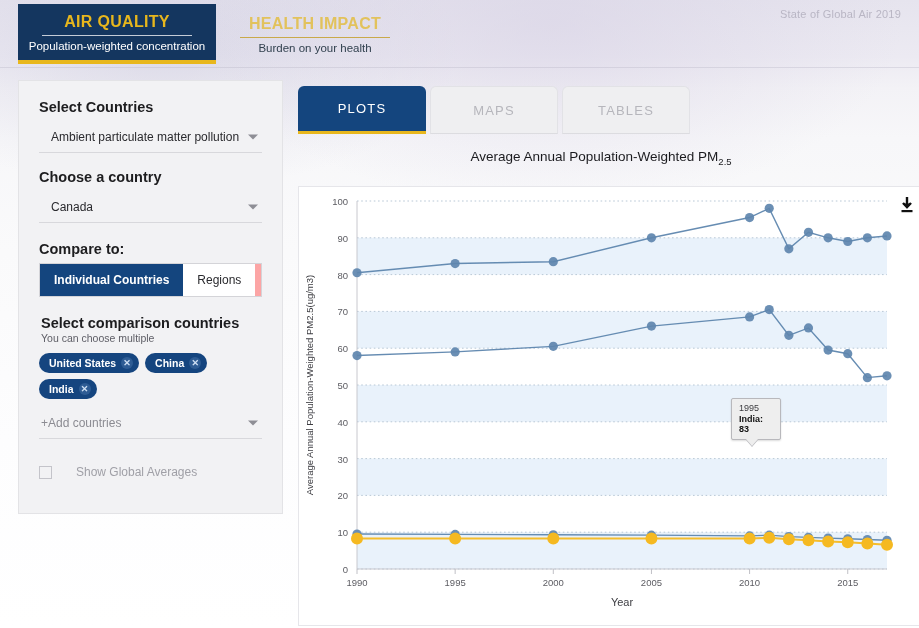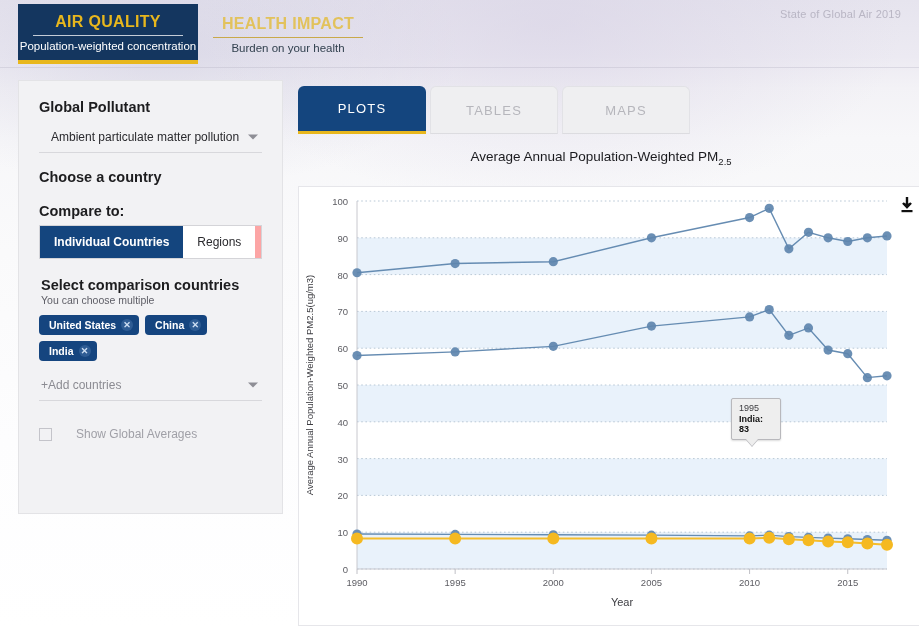--- a/index.html
+++ b/index.html
@@ -20,21 +20,21 @@
       radial-gradient(ellipse 420px 200px at 18% 8%, rgba(200,198,220,0.45) 0%, rgba(200,198,220,0) 70%),
       linear-gradient(180deg,#e6e4ee 0%, #eceaf2 9%, #f3f2f6 14%, #f7f7f9 22%, #fafafb 40%, #fdfdfe 70%, #ffffff 100%);
   }
 
   
   #header {
     position:absolute; left:0; top:0; width:919px; height:68px;
   }
   .mode-tabs { position:absolute; left:18px; top:4px; display:flex; align-items:flex-end; }
   .mode-tab {
-    width: 180px; height: 60px;
+    width: 198px; height: 60px;
     display:flex; flex-direction:column; align-items:center; justify-content:center;
     cursor:pointer; position:relative;
   }
   .mode-tab.active {
     background:#14365f;
     border-bottom:4px solid #e8b71d;
   }
   .mode-tab.inactive { background:transparent; }
   .mode-title {
     font-size:16px; font-weight:bold; letter-spacing:0.3px;
@@ -84,21 +84,21 @@
     flex:0 0 auto; padding:9px 14px; font-size:12px; cursor:pointer;
   }
   .toggle-btn.on { background:#14457e; color:#fff; font-weight:bold; }
   .toggle-btn.off { background:#fff; color:#2a2a2e;text-align:center; }
 
   .sub-head { font-size:14.5px; color:#1d1d1f; font-weight:bold; margin:18px 0 1px 2px; }
   .sub-note { font-size:10.5px; color:#5e5e66; margin:0 0 9px 2px; }
 
   .pills { display:flex; gap:6px; flex-wrap:wrap; margin-bottom:8px; }
   .pill {
-    background:#15457f; color:#fff; border-radius:4px;
+    background:#15457f; color:#fff; border-radius:10px;
     font-size:10.5px; font-weight:bold;
     padding:4px 6px 4px 10px; display:flex; align-items:center; gap:5px;
     cursor:default;
   }
   .pill-x {
     width:12px;height:12px;border-radius:50%;
     background:#2e5c94; color:#cfe0f4; font-size:9px; line-height:12px;
     text-align:center; cursor:pointer;
   }
 
@@ -175,27 +175,31 @@
       <div class="mode-sub">Burden on your health</div>
     </div>
 
   </div>
   <div id="brand">State of Global Air 2019</div>
   <div id="header-rule"></div>
 </div>
 
 <div id="sidebar">
 
-  <div class="field-label">Global Pollutant</div>
+  <div class="field-label">Select Countries</div>
   <div class="select">
     <span class="val">Ambient particulate matter pollution</span>
     <span class="caret"></span>
   </div>
 
   <div class="field-label">Choose a country</div>
+  <div class="select">
+    <span class="val">Canada</span>
+    <span class="caret"></span>
+  </div>
 
   <div class="field-label" style="margin-top:18px;">Compare to:</div>
   <div class="toggle-group">
     <div class="toggle-btn on">Individual Countries</div>
     <div class="toggle-btn off">Regions</div>
   </div>
 
   <div class="sub-head">Select comparison countries</div>
   <div class="sub-note">You can choose multiple</div>
 
@@ -223,22 +227,22 @@
     <span class="checkbox"></span>
     <span class="check-label">Show Global Averages</span>
   </div>
 
 </div>
 
 <div id="main">
 
   <div class="tabs">
     <div class="tab active">PLOTS</div>
+    <div class="tab inactive">MAPS</div>
     <div class="tab inactive">TABLES</div>
-    <div class="tab inactive">MAPS</div>
   </div>
 
   <div id="chart-card">
 
     <div id="chart-title">
       <span>Average Annual Population-Weighted PM</span><sub>2.5</sub>
     </div>
 
     <div id="dl-icon">
       <svg width="20" height="20" viewBox="0 0 20 20">

